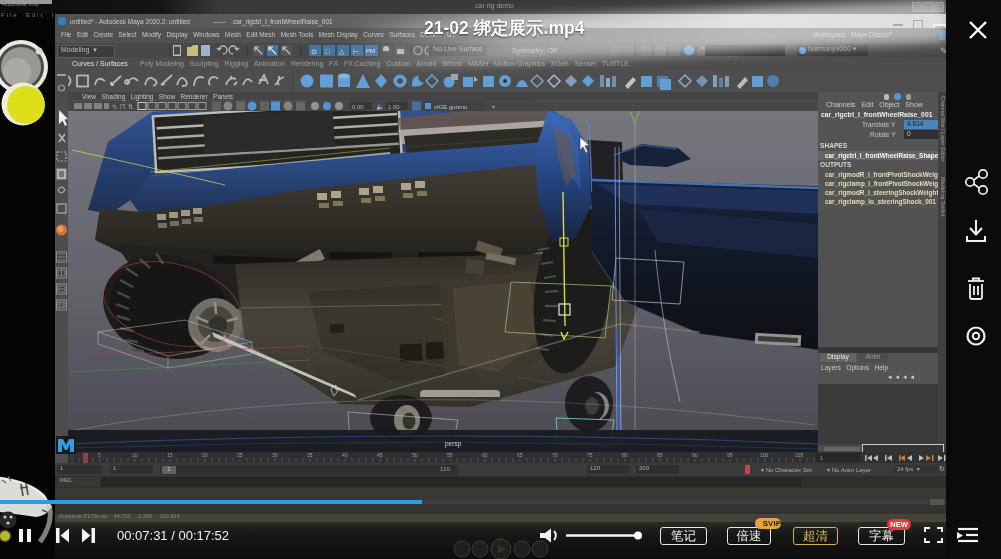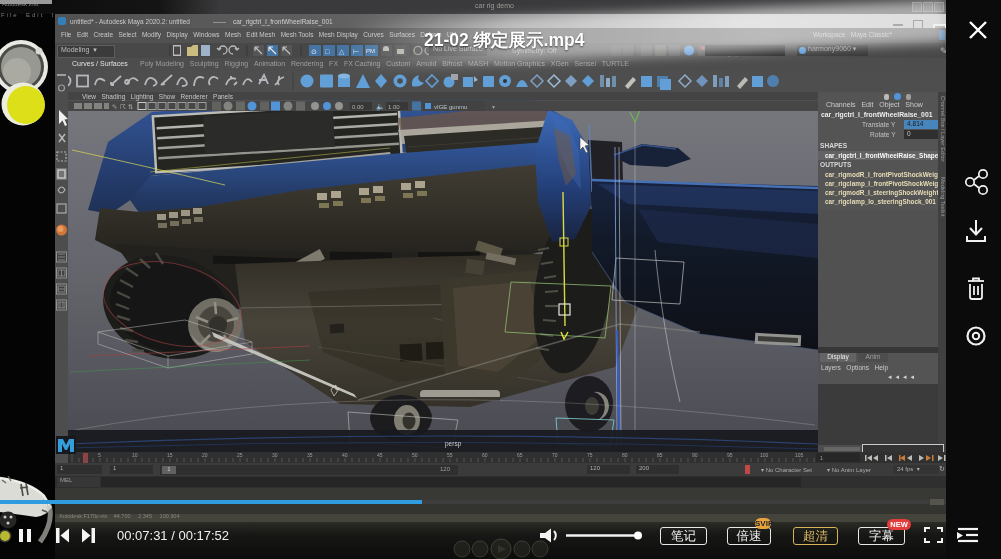--- a/index.html
+++ b/index.html
@@ -656,21 +656,21 @@
         <stop offset="0.7" stop-color="#f2f2f2" stop-opacity="0.66"></stop>
         <stop offset="1" stop-color="#f2f2f2" stop-opacity="0.6"></stop>
       </linearGradient>
       <filter id="bl" x="-20%" y="-60%" width="140%" height="240%">
           <feGaussianBlur stdDeviation="6"></feGaussianBlur>
         </filter>
     </defs>
     <polygon points="345,24 946,0 946,42 345,70" fill="url(#gl)" filter="url(#bl)"></polygon>
   </svg>
 
-  <div class="abs txt" style="left:424px;top:28px;font-size:17.5px;font-weight:bold;color:#ffffff;text-shadow:0 1px 2px rgba(0,0,0,0.6);">21-02 绑定展示.mp4</div>
+  <div class="abs txt" style="left:424px;top:16px;font-size:17.5px;font-weight:bold;color:#ffffff;text-shadow:0 1px 2px rgba(0,0,0,0.6);">21-02 绑定展示.mp4</div>
 
   <div class="abs" style="left:0;top:522px;width:946px;height:37px;background:linear-gradient(to bottom,rgba(10,10,10,0) 0,rgba(8,8,8,0.25) 100%);"></div>
 
   <div class="abs" style="left:19px;top:529px;width:4px;height:13px;background:#f5f5f5;"></div>
   <div class="abs" style="left:27px;top:529px;width:4px;height:13px;background:#f5f5f5;"></div>
 
   <svg class="abs" style="left:55px;top:527px;" width="42" height="17" viewBox="0 0 42 17">
     <rect x="1" y="1" width="3.5" height="15" fill="#f5f5f5"></rect>
     <path d="M14 1.5 L14 15.5 L5.5 8.5 Z" fill="#f5f5f5"></path>
     <path d="M27 1.5 L27 15.5 L35.5 8.5 Z" fill="#f5f5f5"></path>
@@ -680,21 +680,21 @@
 
   <svg class="abs" style="left:538px;top:527px;" width="110" height="18" viewBox="0 0 110 18">
     <path d="M2 6 L7 6 L13 1.5 L13 15.5 L7 11 L2 11 Z" fill="#f2f2f2"></path>
     <path d="M16 4 A 6.5 6.5 0 0 1 16 13" stroke="#f2f2f2" stroke-width="2" fill="none"></path>
     <line x1="28" y1="8.5" x2="100" y2="8.5" stroke="#f2f2f2" stroke-width="2.5"></line>
     <circle cx="100" cy="8.5" r="4" fill="#ffffff"></circle>
   </svg>
 
   <div class="abs" style="left:660px;top:527px;width:45px;height:16px;border:1.5px solid #e8e8e8;border-radius:3px;color:#f2f2f2;font-size:12.5px;text-align:center;line-height:16px;">笔记</div>
   <div class="abs" style="left:727px;top:527px;width:42px;height:16px;border:1.5px solid #e8e8e8;border-radius:3px;color:#f2f2f2;font-size:12.5px;text-align:center;line-height:16px;">倍速</div>
-  <div class="abs" style="left:755px;top:518px;width:16px;height:11px;background:#e8a33d;border-radius:6px;color:#20242c;font-size:8px;font-weight:bold;text-align:center;line-height:11px;">SVIP</div>
+  <div class="abs" style="left:755px;top:518px;width:26px;height:11px;background:#e8a33d;border-radius:6px;color:#20242c;font-size:8px;font-weight:bold;text-align:right;line-height:11px;">SVIP</div>
   <div class="abs" style="left:793px;top:527px;width:43px;height:16px;border:1.5px solid #d9b35c;border-radius:3px;color:#e0bb64;font-size:12.5px;text-align:center;line-height:16px;">超清</div>
   <div class="abs" style="left:858px;top:527px;width:45px;height:16px;border:1.5px solid #e8e8e8;border-radius:3px;color:#f2f2f2;font-size:12.5px;text-align:center;line-height:16px;">字幕</div>
   <div class="abs" style="left:887px;top:519px;width:24px;height:11px;background:#e23c3c;border-radius:6px;color:#fff;font-size:7.5px;font-weight:bold;text-align:center;line-height:11px;">NEW</div>
 
   <svg class="abs" style="left:924px;top:527px;" width="19" height="16" viewBox="0 0 19 16">
     <path d="M1 5 L1 1 L6 1 M13 1 L18 1 L18 5 M18 11 L18 15 L13 15 M6 15 L1 15 L1 11" stroke="#f2f2f2" stroke-width="2" fill="none"></path>
   </svg>
 
   <div class="abs" style="left:946px;top:0;width:55px;height:559px;background:#0b0b0b;"></div>
   <svg class="abs" style="left:946px;top:0;" width="55" height="559" viewBox="0 0 55 559">

